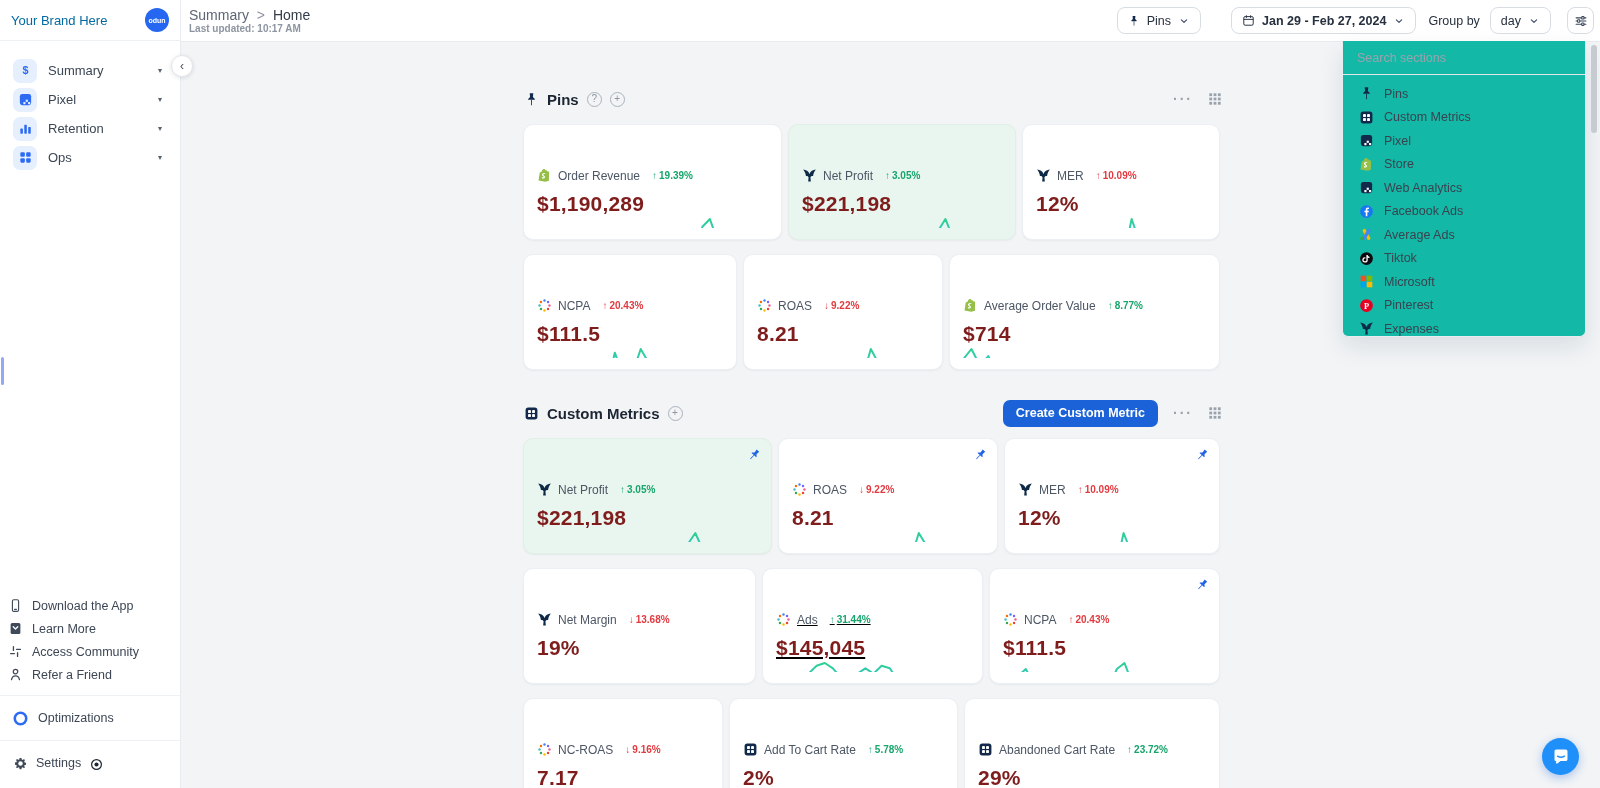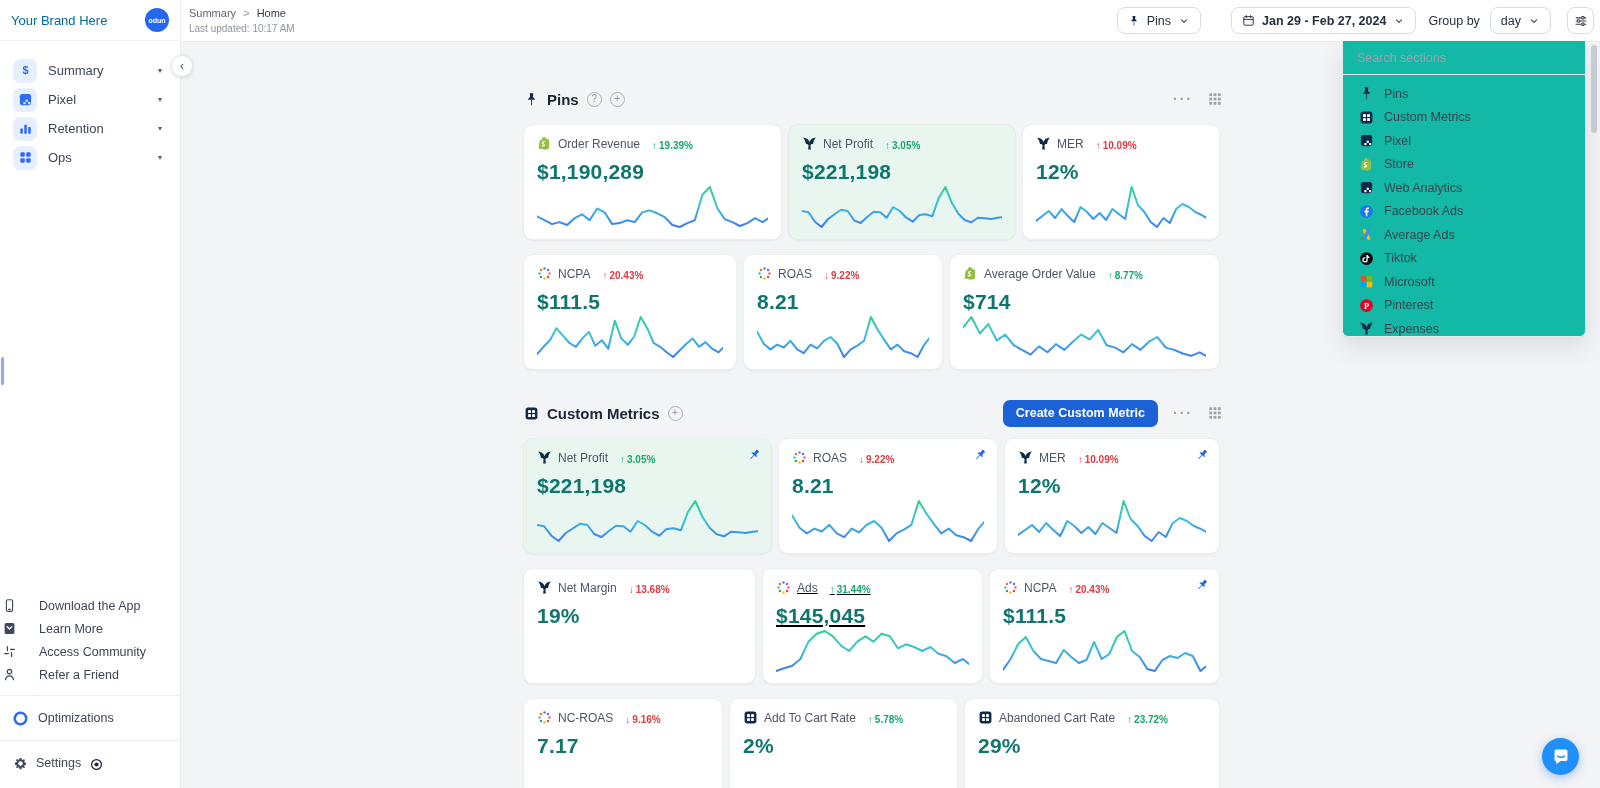--- a/index.html
+++ b/index.html
@@ -12,35 +12,35 @@
   .brand-name{color:#0369a1;font-size:13px;}
   .avatar{width:24px;height:24px;border-radius:50%;background:#2667f2;color:#fff;font-size:7px;font-weight:bold;display:flex;align-items:center;justify-content:center;cursor:pointer;overflow:hidden;}
   .nav{padding:15px 9px 0;}
   .nav-item{display:flex;align-items:center;gap:11px;height:29px;padding:0 4px;border-radius:6px;cursor:pointer;}
   .navtile{width:24px;height:24px;border-radius:7px;background:#e6effd;display:flex;align-items:center;justify-content:center;flex:none;}
   .navtile svg{width:15px;height:15px;display:block;}
   .nav-label{font-size:13px;color:#3c4654;flex:1;}
   .nav-caret{color:#57616e;font-size:8px;margin-right:5px;}
   .side-indicator{position:absolute;left:1px;top:357px;width:3px;height:28px;border-radius:3px;background:#93a9f6;}
   .side-footer{position:absolute;left:0;right:0;bottom:12px;}
-  .foot-item{display:flex;align-items:center;gap:22px;height:23px;padding:0 2px;font-size:12.5px;color:#3c4654;cursor:pointer;}
+  .foot-item{display:flex;align-items:center;gap:9px;height:23px;padding:0 8px;font-size:12.5px;color:#3c4654;cursor:pointer;}
   .foot-item .fi{width:15px;height:15px;display:flex;align-items:center;justify-content:center;flex:none;}
   .fi svg{width:15px;height:15px;display:block;}
   .foot-divider{border-top:1px solid #eef1f4;margin:9px 0;}
   .opt-row{display:flex;align-items:center;gap:9px;height:26px;padding:0 12px;font-size:12.5px;color:#3c4654;cursor:pointer;}
   .opt-row .fi{width:17px;height:17px;}
   .opt-row .fi svg{width:17px;height:17px;}
   .settings-row{display:flex;align-items:center;gap:8px;height:26px;padding:0 13px;font-size:12.5px;color:#3c4654;cursor:pointer;}
 
   
   .topbar{position:absolute;left:181px;top:0;right:0;height:41px;background:#fff;border-bottom:1px solid #e8ebef;z-index:4;}
-  .crumbs{position:absolute;left:8px;top:7px;font-size:11px;color:#5d6673;text-align:center;}
+  .crumbs{position:absolute;left:8px;top:7px;font-size:14px;color:#5d6673;text-align:center;}
   .crumbs .sep{margin:0 4px;color:#8d95a1;}
   .crumb-home{color:#333c49;}
-  .updated{position:absolute;left:8px;top:23px;font-size:10px;color:#8d95a1;}
+  .updated{position:absolute;left:8px;top:23px;font-size:10px;color:#8d95a1;font-weight:bold;}
   .tb-controls{position:absolute;right:6px;top:7px;display:flex;align-items:center;height:27px;}
   .tb-btn{display:flex;align-items:center;gap:7px;border:1px solid #d8dde4;border-radius:8px;height:27px;padding:0 10px;font-size:12.5px;color:#26303e;background:#fff;cursor:pointer;box-sizing:border-box;white-space:nowrap;}
   .tb-btn svg{display:block;}
   .tb-label{font-size:12.5px;color:#26303e;}
   .tb-sq{width:27px;height:27px;border:1px solid #d8dde4;border-radius:8px;background:#fff;display:flex;align-items:center;justify-content:center;cursor:pointer;box-sizing:border-box;}
   .collapse-btn{position:absolute;left:171px;top:55px;width:20px;height:20px;border-radius:50%;background:#fff;border:1px solid #e2e6eb;box-shadow:0 1px 4px rgba(20,30,45,.12);z-index:7;display:flex;align-items:center;justify-content:center;font-size:12px;color:#46505e;cursor:pointer;line-height:1;}
 
   
   .main{position:absolute;left:181px;top:41px;right:0;bottom:0;overflow:hidden;}
   .content{position:absolute;left:342px;top:0;width:699px;}
@@ -51,29 +51,29 @@
   .circle-ic{width:15px;height:15px;border-radius:50%;border:1px solid #aab2bc;color:#8d95a1;font-size:10px;display:flex;align-items:center;justify-content:center;cursor:pointer;line-height:1;box-sizing:border-box;}
   .head-right{margin-left:auto;display:flex;align-items:center;gap:15px;}
   .dots{color:#98a1ab;font-weight:bold;font-size:14px;letter-spacing:2px;cursor:pointer;line-height:1;}
   .gridic{width:14px;height:14px;cursor:pointer;}
   .gridic svg{width:14px;height:14px;display:block;}
   .create-btn{background:#1b62d9;color:#fff;border:none;border-radius:7px;height:27px;padding:0 13px;font-size:12.5px;font-weight:bold;cursor:pointer;font-family:"Liberation Sans",sans-serif;}
 
   .card-row{display:flex;gap:6px;margin-bottom:14px;}
   .card{position:relative;background:#fff;border:1px solid #eceff3;border-radius:10px;box-shadow:0 1px 2px rgba(23,37,56,.05);height:116px;padding:11px 13px;box-sizing:border-box;display:flex;flex-direction:column;flex:none;cursor:pointer;}
   .card.hl{background:#e9f6ef;border-color:#e1efe7;}
-  .card-head{display:flex;align-items:flex-end;gap:6px;}
+  .card-head{display:flex;align-items:center;gap:6px;margin-top:32px;}
   .m-ic{width:15px;height:15px;flex:none;}
   .m-ic svg{width:15px;height:15px;display:block;}
   .m-name{font-size:12px;color:#4c5664;white-space:nowrap;}
   .m-delta{display:flex;align-items:center;gap:2px;font-size:10px;font-weight:bold;margin-left:6px;}
   .m-delta .arrow{font-size:10px;}
   .pos{color:#17a56b;}
   .neg{color:#e23a40;}
-  .m-value{font-size:21px;font-weight:bold;color:#0f766e;margin-top:9px;letter-spacing:.2px;}
+  .m-value{font-size:21px;font-weight:bold;color:#7f1d1d;margin-top:9px;letter-spacing:.2px;}
   .m-spark{margin-top:auto;height:46px;overflow:hidden;}
   .card-pin{position:absolute;top:9px;right:10px;width:14px;height:14px;cursor:pointer;}
   .card-pin svg{width:14px;height:14px;display:block;}
 
   
   .panel{position:absolute;left:1342px;top:41px;width:244px;height:296px;background:#14b8a6;border:1px solid #e8ebef;border-top:none;border-radius:0 0 6px 6px;box-shadow:0 10px 24px rgba(23,37,56,.10);z-index:8;box-sizing:border-box;}
   .panel-search{border-bottom:1px solid #e3e7ec;}
   .panel-search input{width:100%;border:none;outline:none;font-size:12.5px;color:#26303e;padding:10px 14px 9px;box-sizing:border-box;font-family:"Liberation Sans",sans-serif;background:transparent;}
   .panel-search input::placeholder{color:#9aa3ad;}
   .panel-list{padding:7px 0;}

